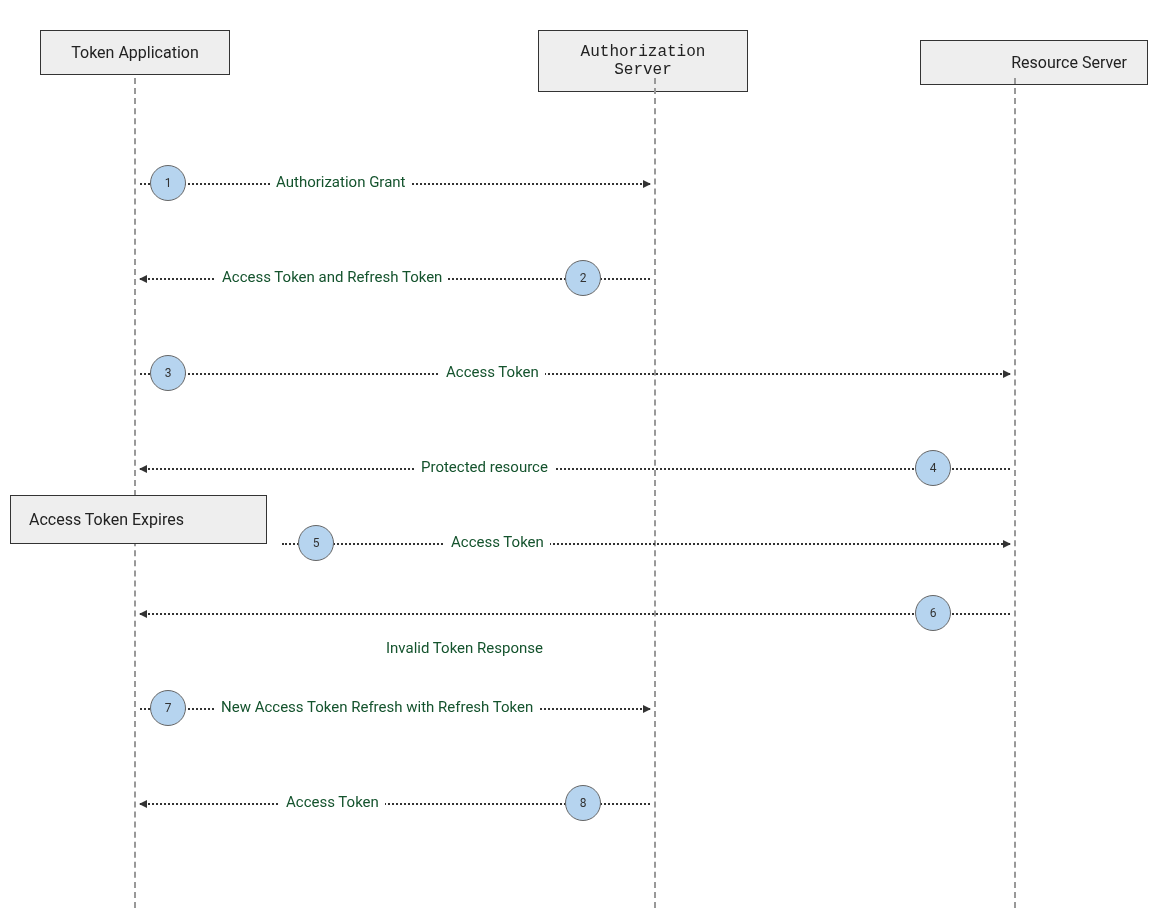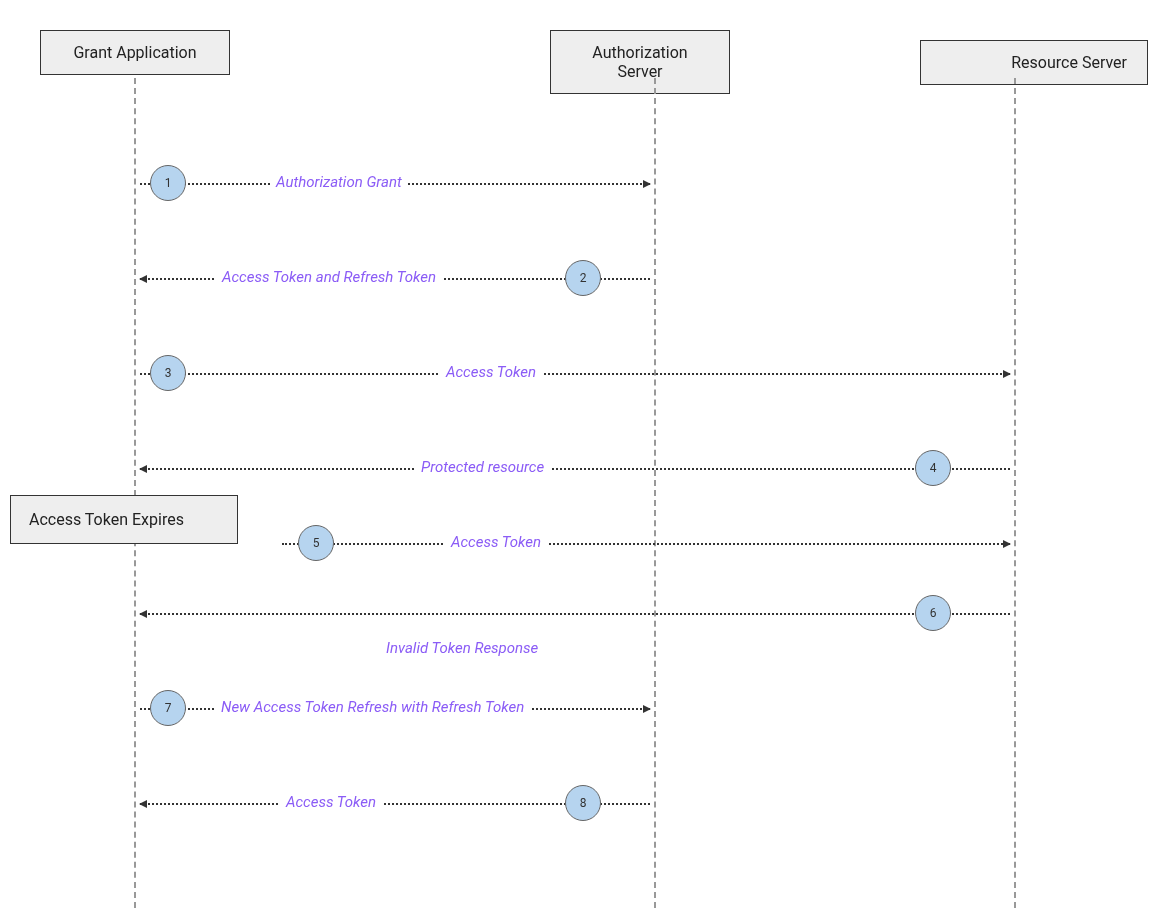--- a/index.html
+++ b/index.html
@@ -36,25 +36,24 @@
       display: flex;
       align-items: center;
       justify-content: center;
       font-size: 12px;
       color: #333;
       z-index: 10;
     }
     .message-label {
       position: absolute;
       font-size: 15px;
-      color: #8b5cf6;
+      color: #14532d;
       background: #fff;
       padding: 0 6px;
       z-index: 5;
-      font-style: italic;
     }
     .arrow-line {
       position: absolute;
       height: 0;
       border-top: 2px dotted #333;
     }
     .arrow-right::after {
       content: '';
       position: absolute;
       right: -1px;
@@ -82,22 +81,22 @@
       border: 1px solid #333;
       padding: 14px 18px;
       font-size: 16px;
       color: #222;
       z-index: 8;
     }
   </style>
 </head>
 <body>
 
-<div class="participant-box" style="left:40px; top:30px; width:190px;">Grant Application</div>
-<div class="participant-box" style="left:550px; top:30px; width:180px;">Authorization Server</div>
+<div class="participant-box" style="left:40px; top:30px; width:190px;">Token Application</div>
+<div class="participant-box" style="left:538px; top:30px; width:210px;font-family:Liberation Mono, monospace;">Authorization Server</div>
 <div class="participant-box" style="left:920px; top:40px; width:228px;text-align:right;">Resource Server</div>
 
 <div class="lifeline" style="left:134px;"></div>
 <div class="lifeline" style="left:654px;"></div>
 <div class="lifeline" style="left:1014px;"></div>
 
 <div class="arrow-line arrow-right" style="left:140px; top:183px; width:510px;"></div>
 <div class="step-circle" style="left:150px; top:165px;">1</div>
 <div class="message-label" style="left:270px; top:173px;">Authorization Grant</div>
 
@@ -106,21 +105,21 @@
 <div class="message-label" style="left:216px; top:268px;">Access Token and Refresh Token</div>
 
 <div class="arrow-line arrow-right" style="left:140px; top:373px; width:870px;"></div>
 <div class="step-circle" style="left:150px; top:355px;">3</div>
 <div class="message-label" style="left:440px; top:363px;">Access Token</div>
 
 <div class="arrow-line arrow-left" style="left:140px; top:468px; width:870px;"></div>
 <div class="step-circle" style="left:915px; top:450px;">4</div>
 <div class="message-label" style="left:415px; top:458px;text-align:right;">Protected resource</div>
 
-<div class="note-box" style="left:10px; top:495px; width:228px;">Access Token Expires</div>
+<div class="note-box" style="left:10px; top:495px; width:257px;">Access Token Expires</div>
 
 <div class="arrow-line arrow-right" style="left:282px; top:543px; width:728px;"></div>
 <div class="step-circle" style="left:298px; top:525px;">5</div>
 <div class="message-label" style="left:445px; top:533px;">Access Token</div>
 
 <div class="arrow-line arrow-left" style="left:140px; top:613px; width:870px;"></div>
 <div class="step-circle" style="left:915px; top:595px;">6</div>
 <div class="message-label" style="left:380px; top:603px;margin-top:36px;">Invalid Token Response</div>
 
 <div class="arrow-line arrow-right" style="left:140px; top:708px; width:510px;"></div>

